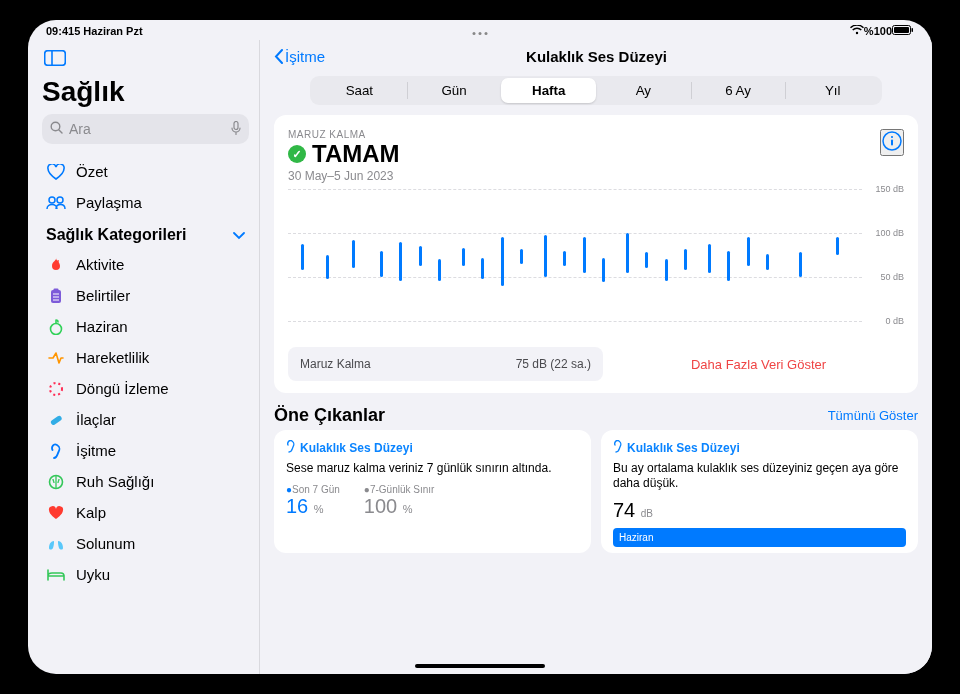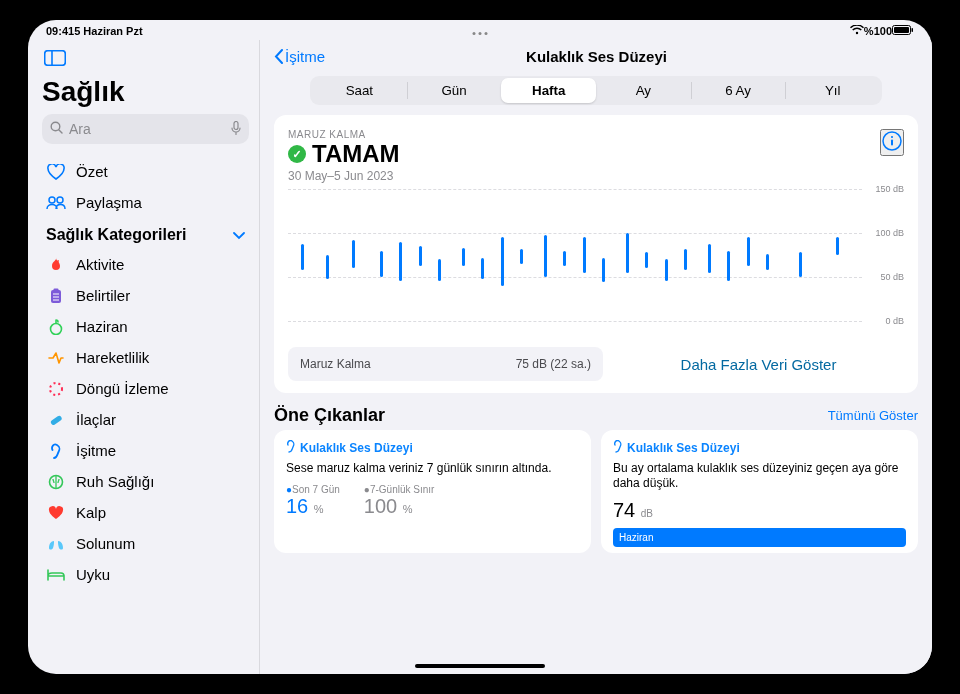--- a/index.html
+++ b/index.html
@@ -139,21 +139,21 @@
 .ylab{position:absolute;right:0;}
 .grid{position:absolute;left:0;right:42px;top:0;bottom:18px;}
 .gridline{position:absolute;left:0;right:0;border-top:1px dashed #dcdce0;}
 .bars{position:absolute;left:0;right:42px;top:0;bottom:18px;}
 .bar{position:absolute;width:3px;background:#007aff;border-radius:2px;}
 .xlabs{position:absolute;left:0;right:42px;bottom:0;height:14px;font-size:9px;color:#8a8a8e;}
 .xlab{position:absolute;}
 .card-foot{display:flex;gap:10px;margin-top:8px;}
 .pill{background:#f2f2f7;border-radius:8px;padding:10px 12px;font-size:12px;flex:1;display:flex;align-items:center;color:#4a4a4e;}
 .pill .v{margin-left:auto;font-weight:400;}
-.link-btn{color:#0369a1;font-size:15px;background:none;border:none;flex:1;}
+.link-btn{color:#ef4444;font-size:13px;background:none;border:none;flex:1;}
 .hilite-row{display:flex;align-items:center;padding:0 14px 4px 14px;}
 .hilite-row h3{font-size:18px;font-weight:700;}
 .hilite-row .show-all{margin-left:auto;color:#007aff;font-size:13px;background:none;border:none;}
 .hcards{display:flex;gap:10px;margin:0 14px 0 14px;overflow:hidden;}
 .hcard{background:#fff;border-radius:12px;padding:10px 12px 6px 12px;flex:1;min-width:0;}
 .hc-title{color:#0a84ff;font-size:12px;font-weight:600;display:flex;align-items:center;gap:3px;}
 .hc-body{font-size:12px;color:#000;margin:5px 0 8px 0;line-height:1.25;}
 .hc-stats{display:flex;gap:24px;font-size:10px;color:#8a8a8e;}
 .hc-stats .block .big{font-size:20px;color:#007aff;font-weight:400;}
 .hc-stats .block .big .u{font-size:11px;color:#8a8a8e;}

